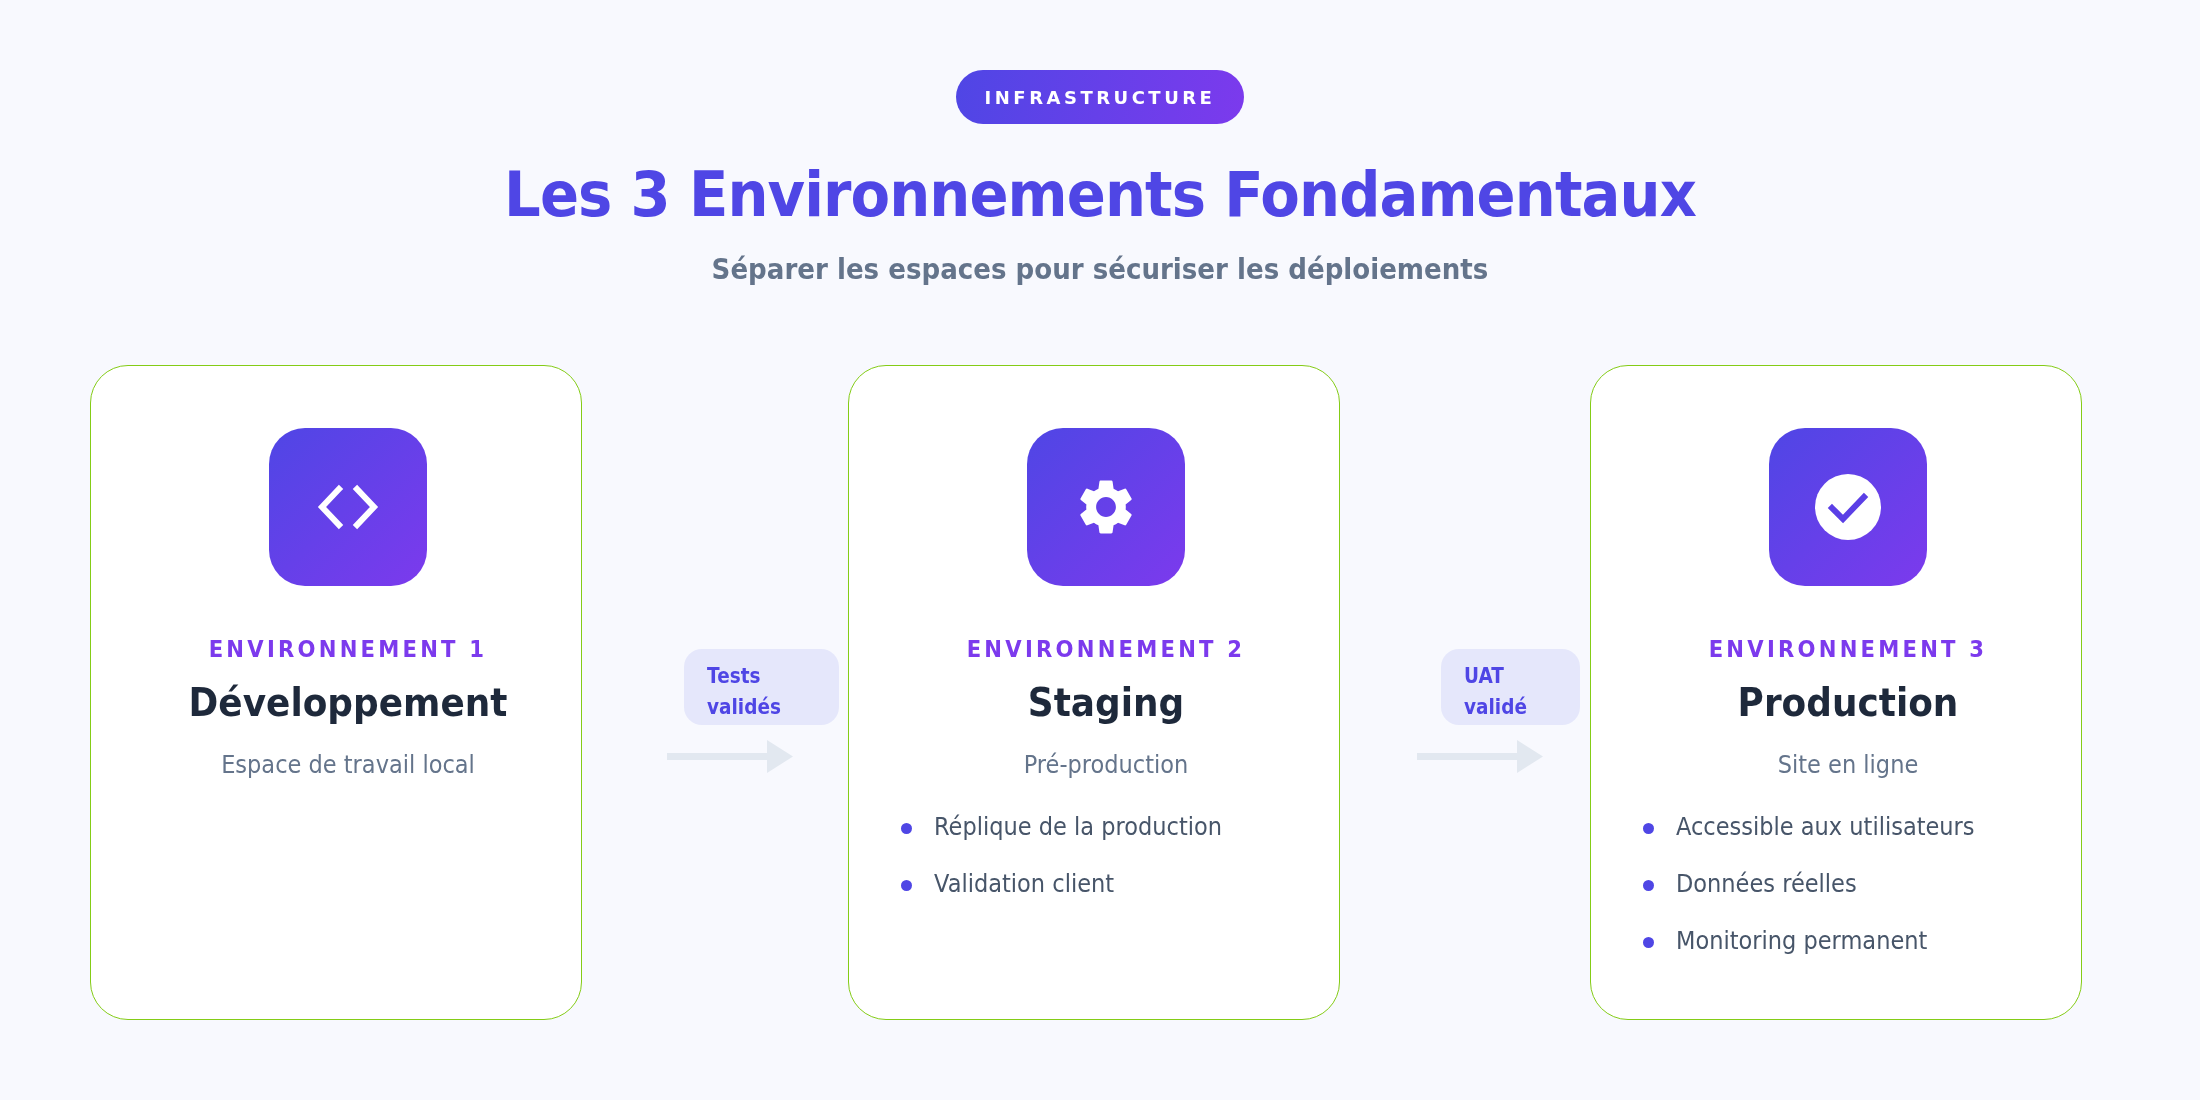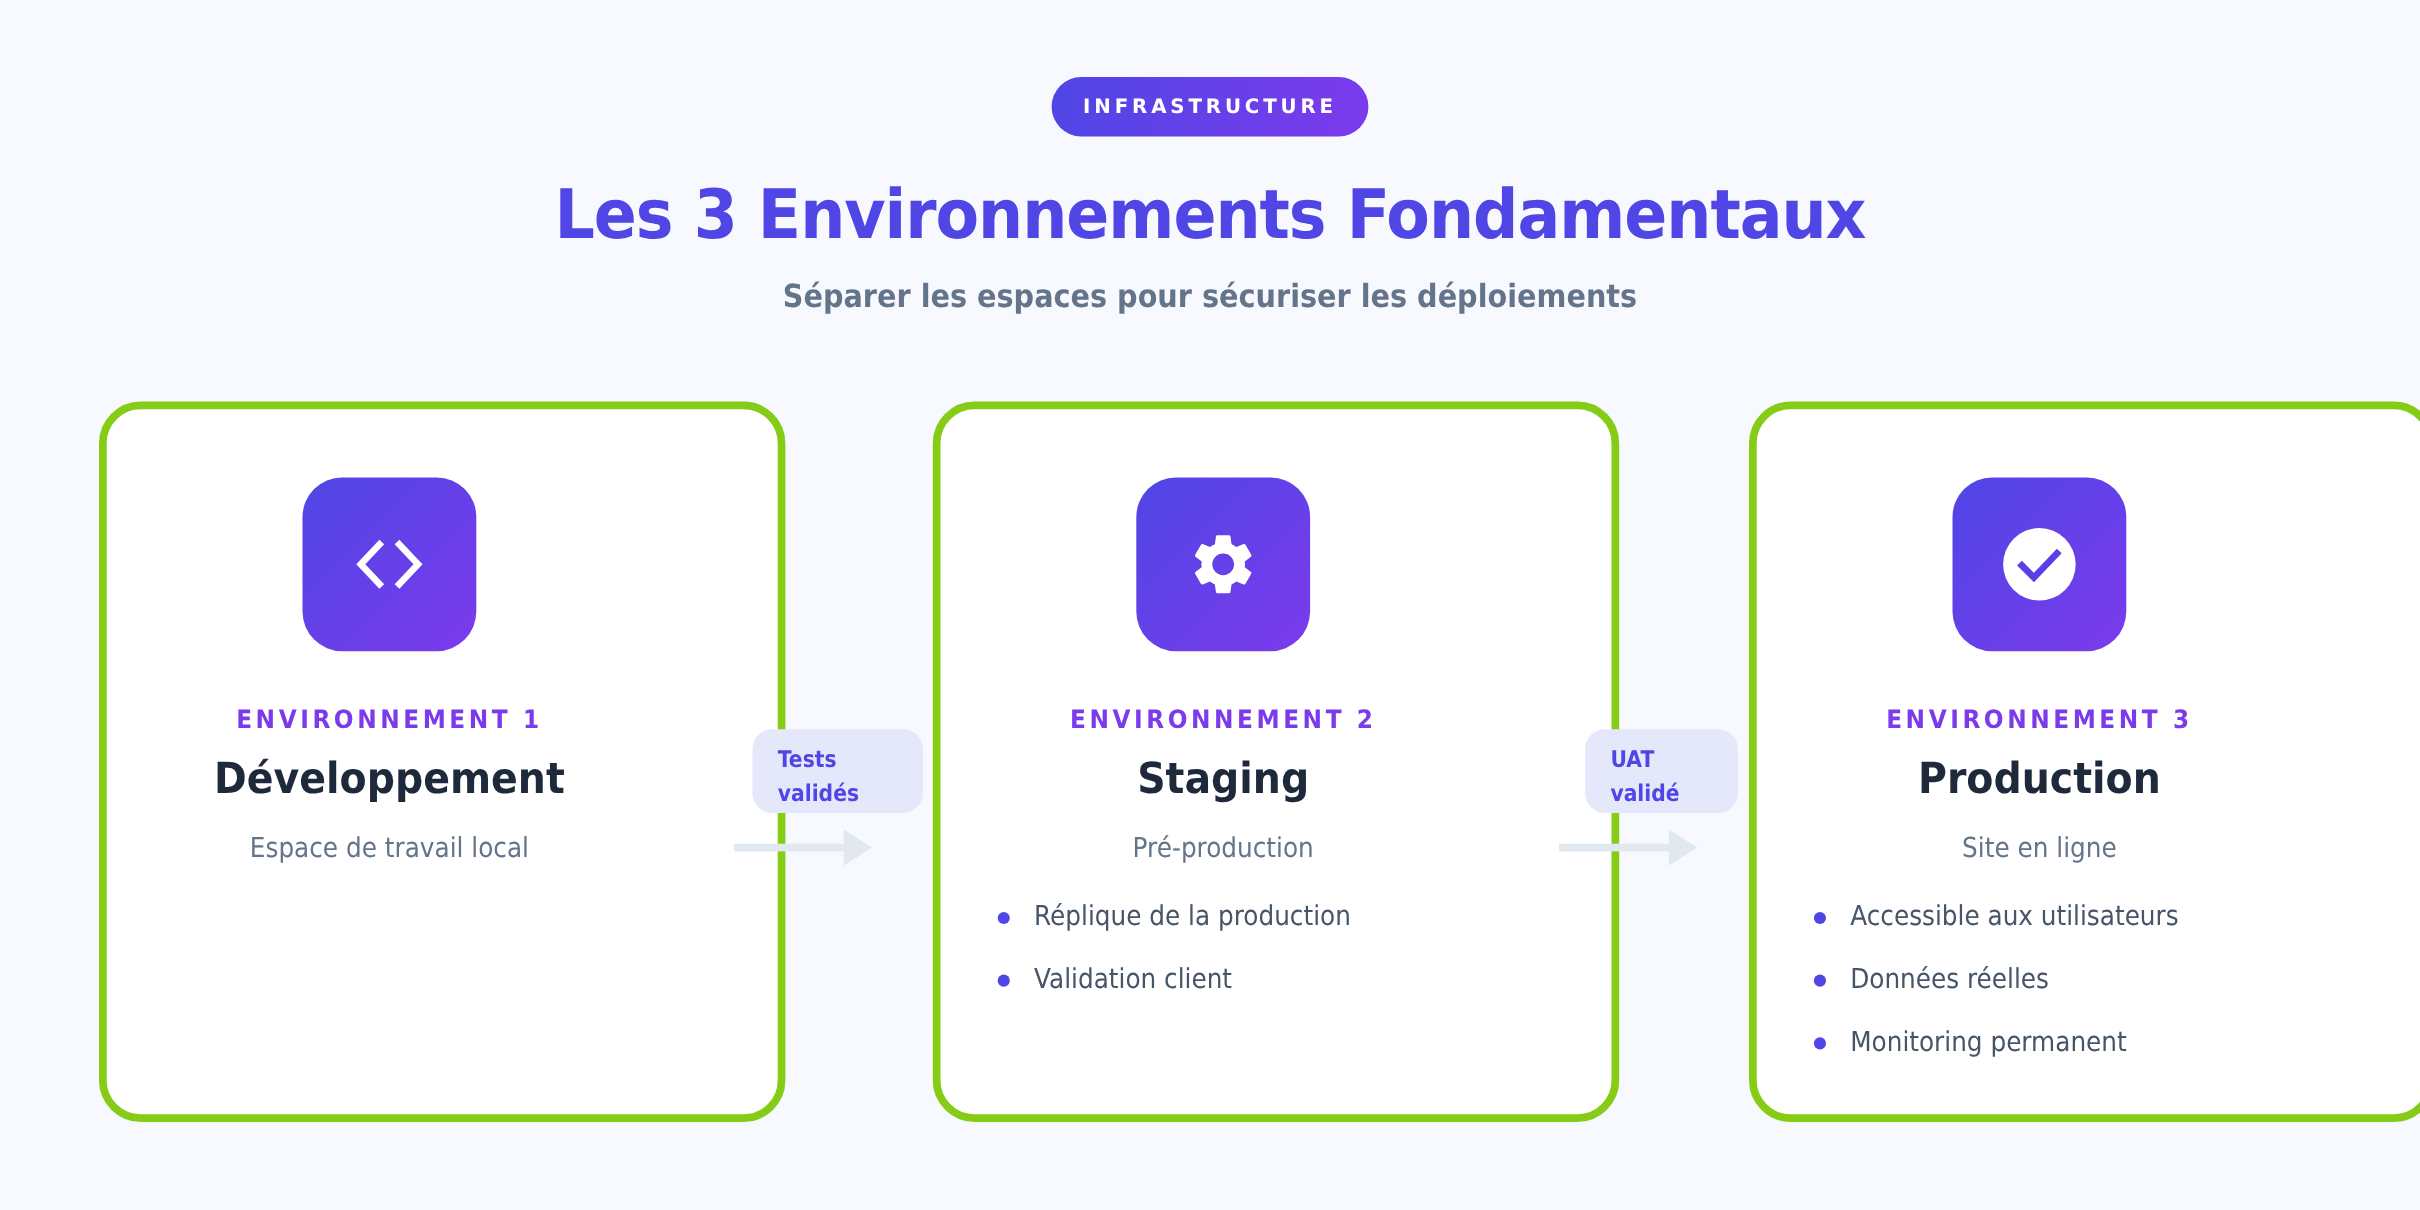--- a/index.html
+++ b/index.html
@@ -23,22 +23,22 @@
     font-family: "DejaVu Sans", sans-serif;
     transform: scaleX(0.93);
   }
   .subtitle {
     position: absolute; left: 0; top: 252px; width: 2200px; text-align: center;
     font-size: 29px; font-weight: 600; color: #64748b;
     font-family: "DejaVu Sans", sans-serif;
     transform: scaleX(0.9);
   }
   .card {
-    position: absolute; top: 365px; width: 624px; height: 655px;
-    background: #ffffff; border: 7px solid #84cc16; border-radius: 38px;
+    position: absolute; top: 365px; width: 492px; height: 655px;
+    background: #ffffff; border: 1px solid #84cc16; border-radius: 38px;
   }
   .card-1 { left: 90px; }
   .card-2 { left: 848px; }
   .card-3 { left: 1590px; }
   .icon-box {
     position: absolute; left: 178px; top: 62px; width: 158px; height: 158px;
     border-radius: 36px;
     background: linear-gradient(135deg, #4f46e5 0%, #7c3aed 100%);
     display: flex; align-items: center; justify-content: center;
   }
@@ -69,21 +69,21 @@
   .feature .dot {
     width: 11px; height: 11px; border-radius: 50%; background: #4f46e5;
     position: absolute; left: 0; top: 11px;
   }
   .feature .ftext {
     position: absolute; left: 33px; top: 0;
     font-size: 25px; color: #475569; white-space: nowrap;
     font-family: "DejaVu Sans", sans-serif;
     transform: scaleX(0.9); transform-origin: left center;
   }
-  .connector { position: absolute; top: 663px; padding-left: 32px; }
+  .connector { position: absolute; top: 649px; padding-left: 32px; }
   .connector-1 { left: 652px; }
   .connector-2 { left: 1409px; }
   .badge {
     background: #e5e7fb; border-radius: 18px; height: 76px;
     padding: 12px 22px 0 23px;
     font-size: 21px; font-weight: 600; color: #4f46e5; line-height: 31px;
     font-family: "DejaVu Sans", sans-serif;
   }
   .connector-1 .badge { width: 155px; }
   .connector-2 .badge { width: 139px; }

